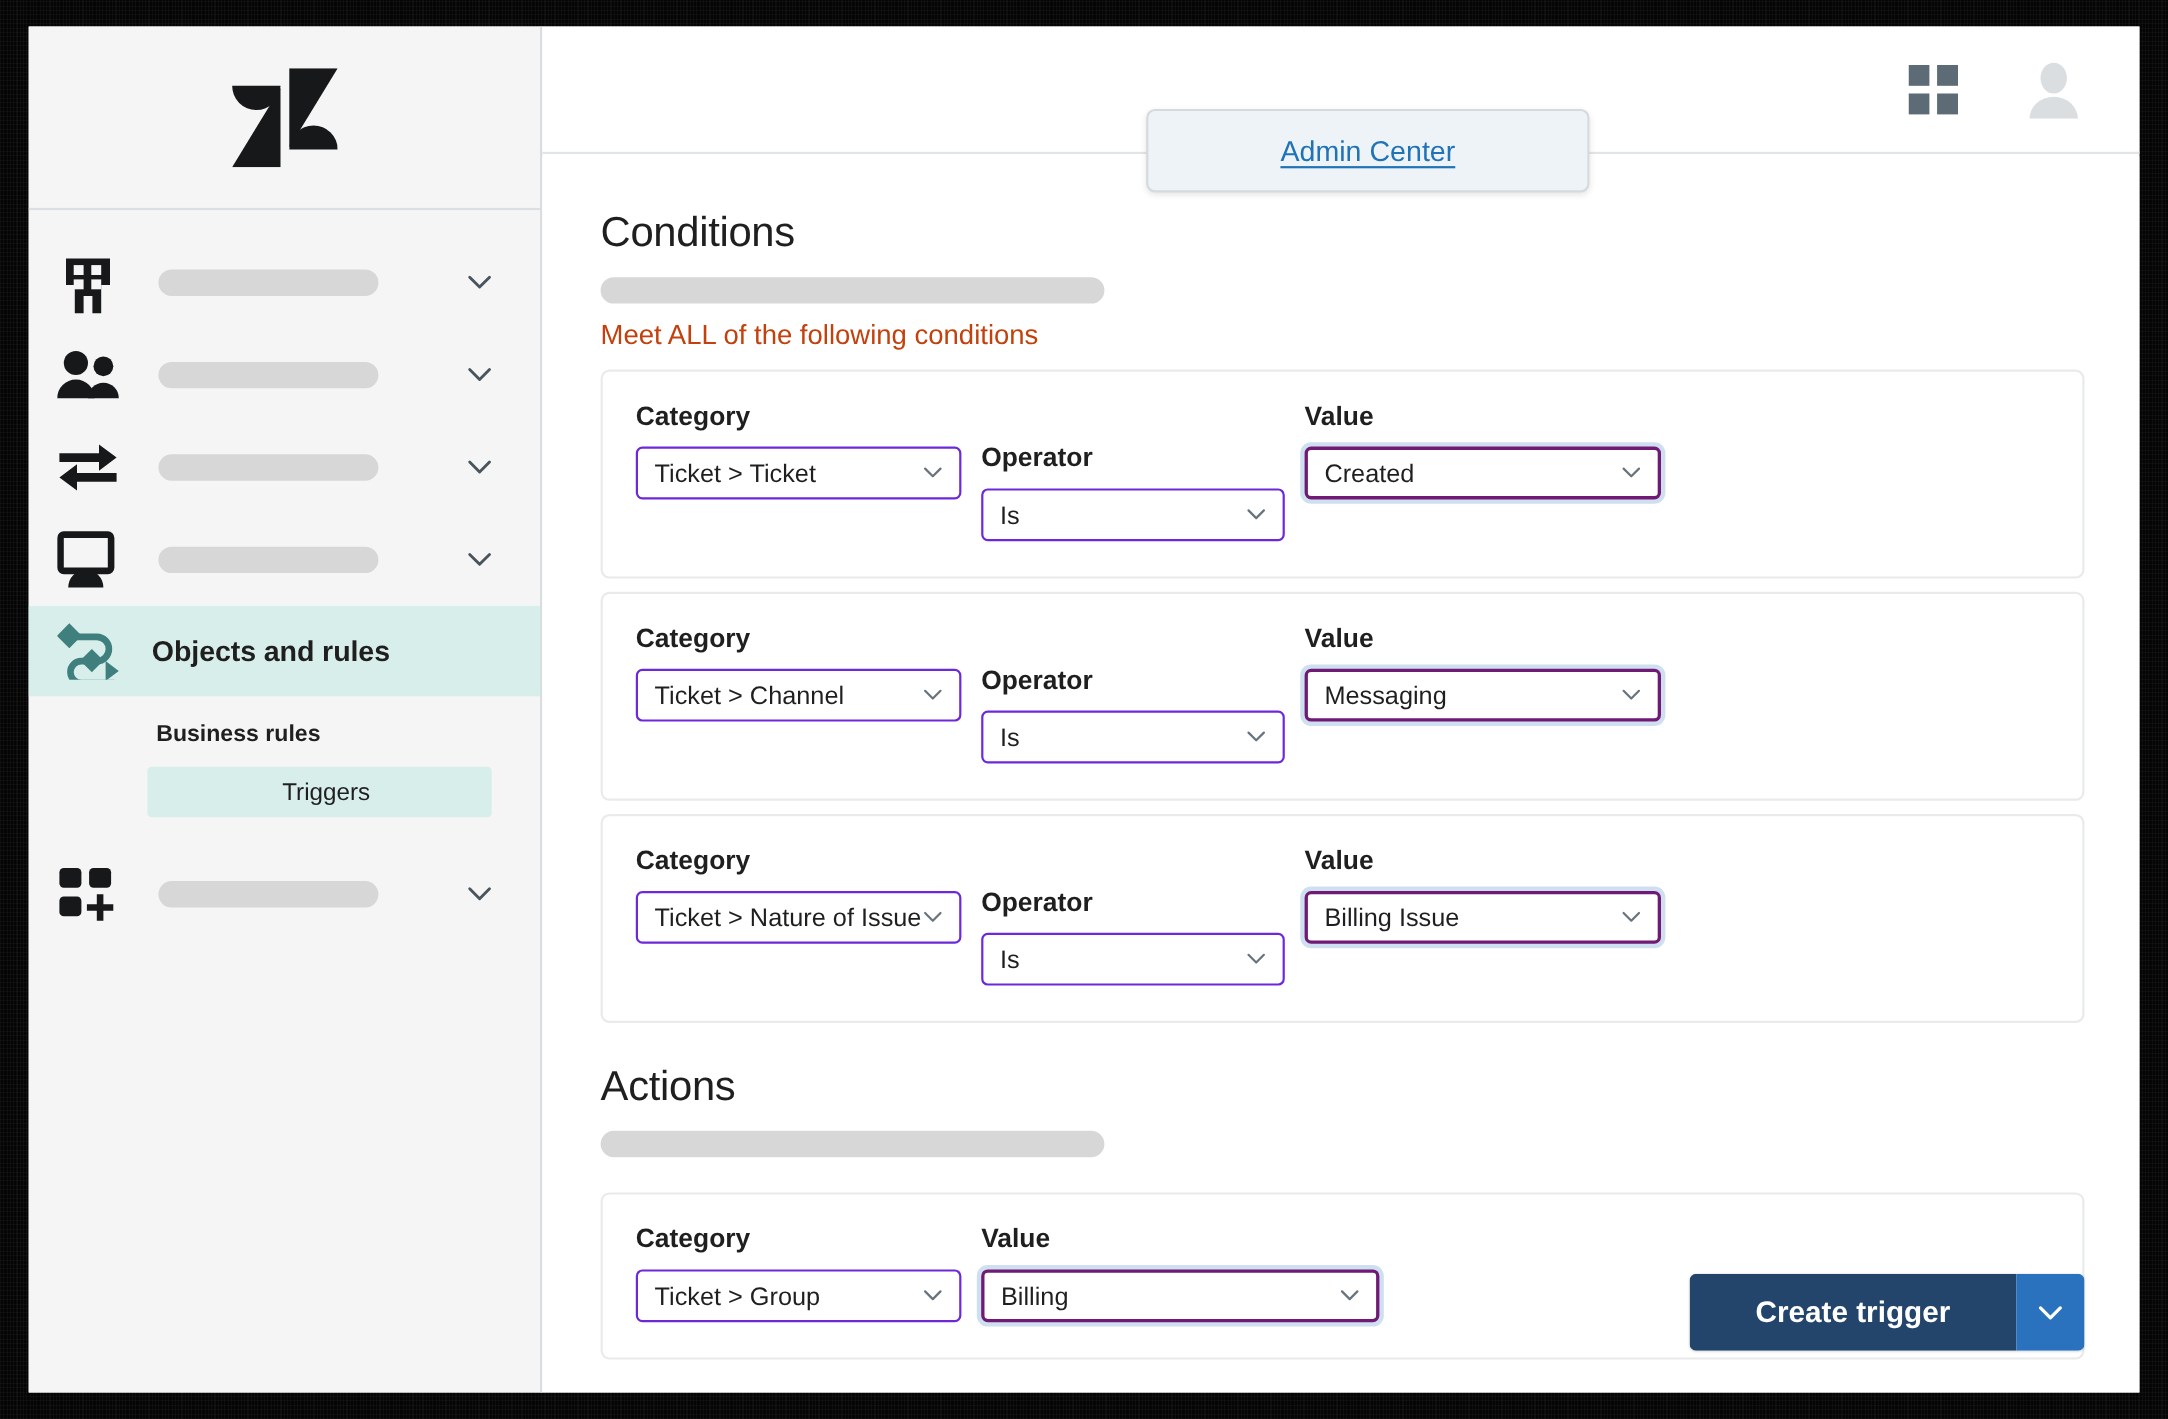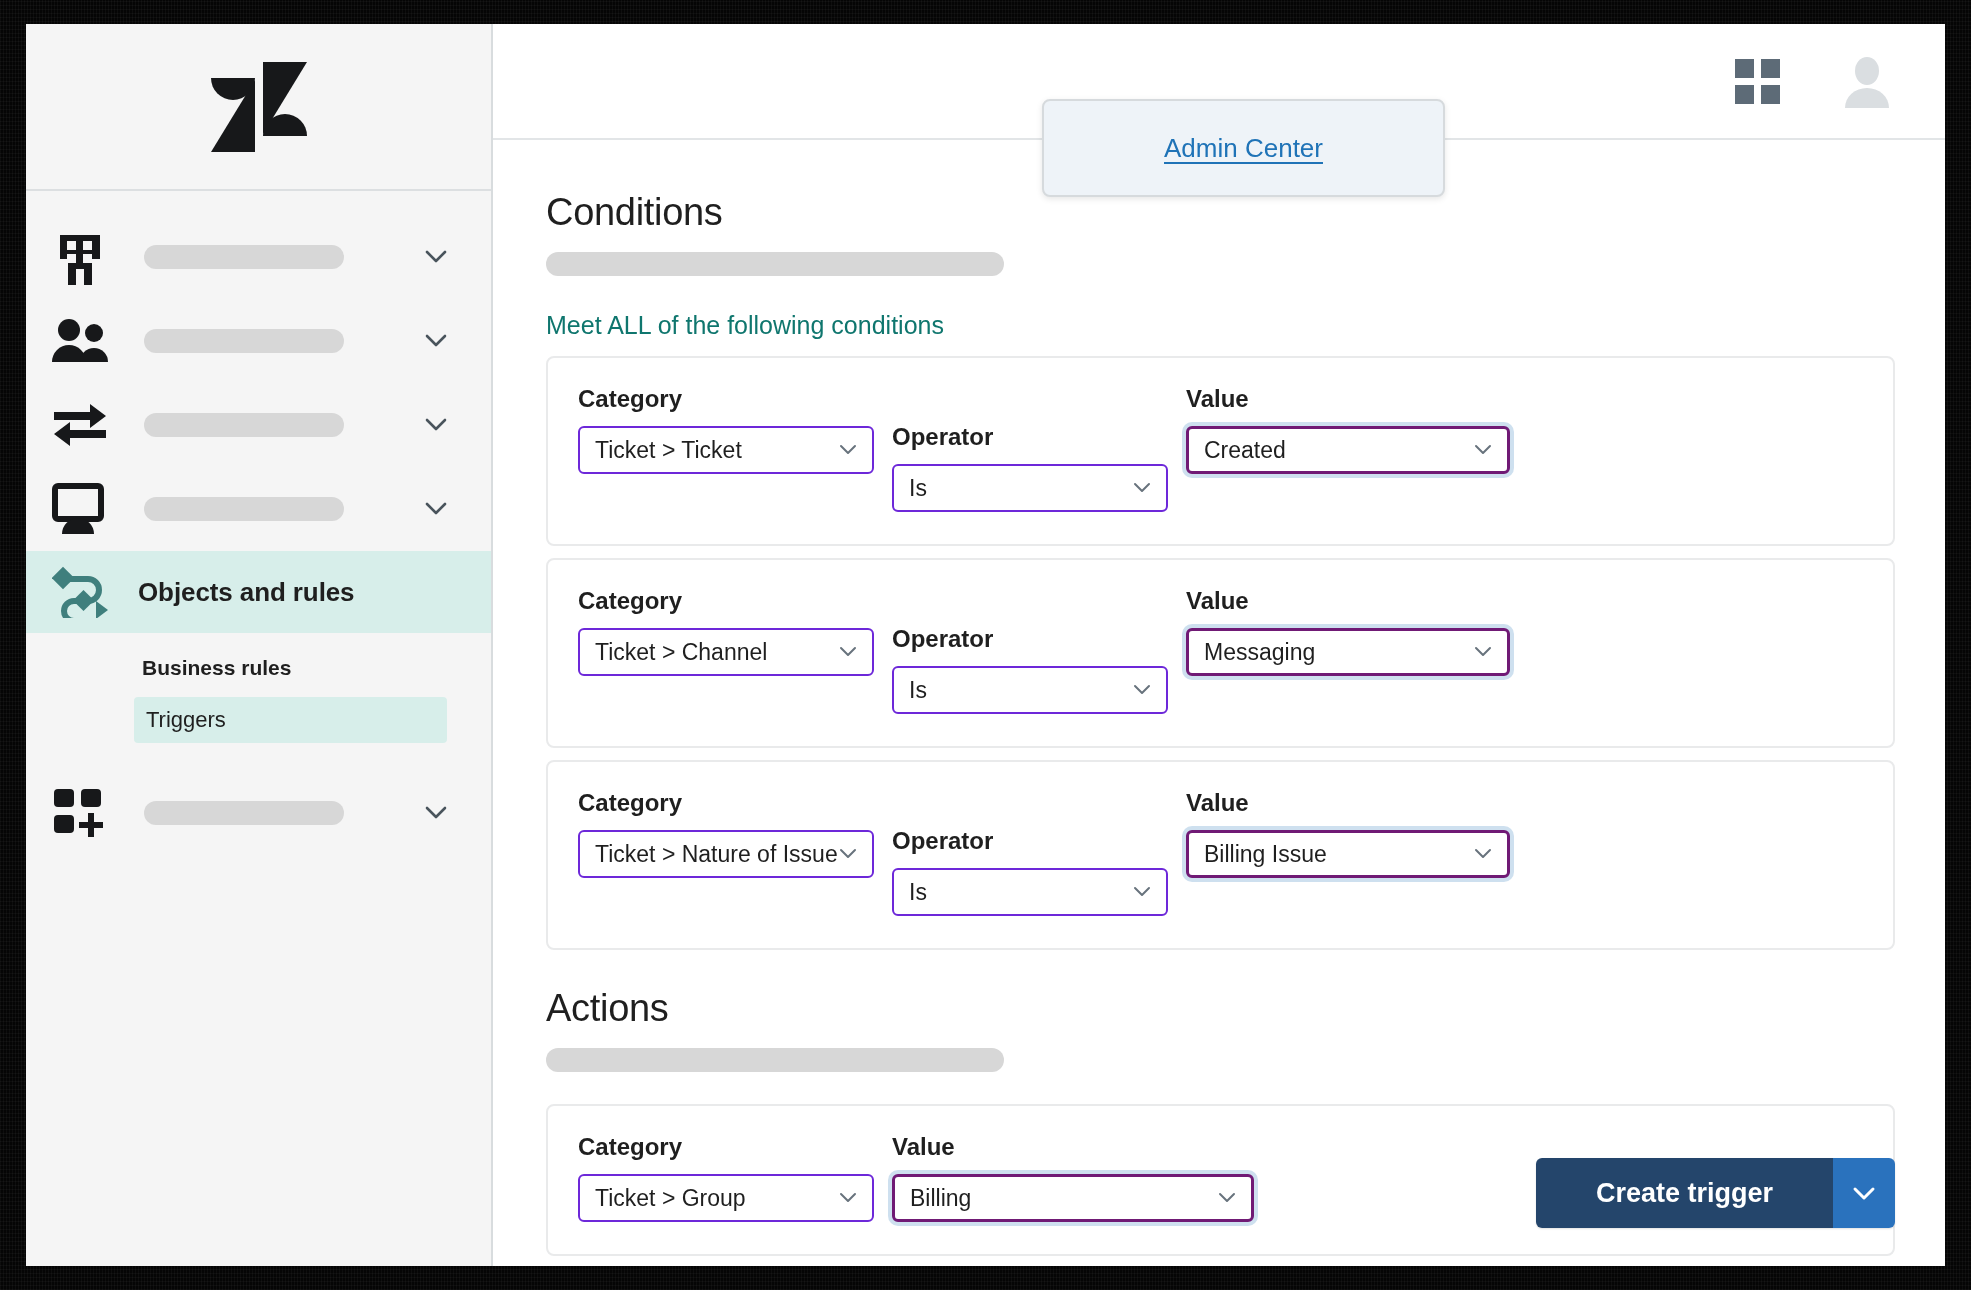--- a/index.html
+++ b/index.html
@@ -111,20 +111,21 @@
     padding: 0 0 0 116px;
     line-height: 34px;
   }
   .sub-item {
     margin: 12px 44px 0 108px;
     padding: 9px 0 9px 12px;
     font-size: 22px;
     color: #1f1f1f;
     border-radius: 4px;
     line-height: 28px;
+    text-align: center;
   }
   .sub-item.selected { background: #d7eeea; }
 
   .nav-row.apps { margin-top: 28px; }
 
   
   #header {
     position: absolute;
     left: 467px;
     top: 0;
@@ -146,21 +147,21 @@
   .grid-icon svg { display: block; }
   .avatar-icon { width: 52px; height: 52px; }
   .avatar-icon svg { display: block; }
 
   
   #admin-dropdown {
     position: absolute;
     left: 1016px;
     top: 75px;
     width: 403px;
-    height: 98px;
+    height: 76px;
     background: #eef3f8;
     border: 2px solid #d6dadd;
     border-radius: 8px;
     box-shadow: 0 2px 6px rgba(0,0,0,.10);
     display: flex;
     align-items: center;
     justify-content: center;
     z-index: 30;
   }
   #admin-dropdown a {
@@ -189,22 +190,22 @@
   }
   .title-skeleton {
     height: 24px;
     width: 458px;
     border-radius: 12px;
     background: #d7d7d7;
     margin-top: 16px;
   }
   .meet-all {
     font-size: 25px;
-    color: #0f766e;
-    margin-top: 34px;
+    color: #c2410c;
+    margin-top: 14px;
     margin-bottom: 16px;
     line-height: 30px;
   }
 
   .rule-card {
     border: 2px solid #e9eaeb;
     border-radius: 8px;
     padding: 26px 30px 32px 30px;
     margin-bottom: 12px;
     background: #fff;

